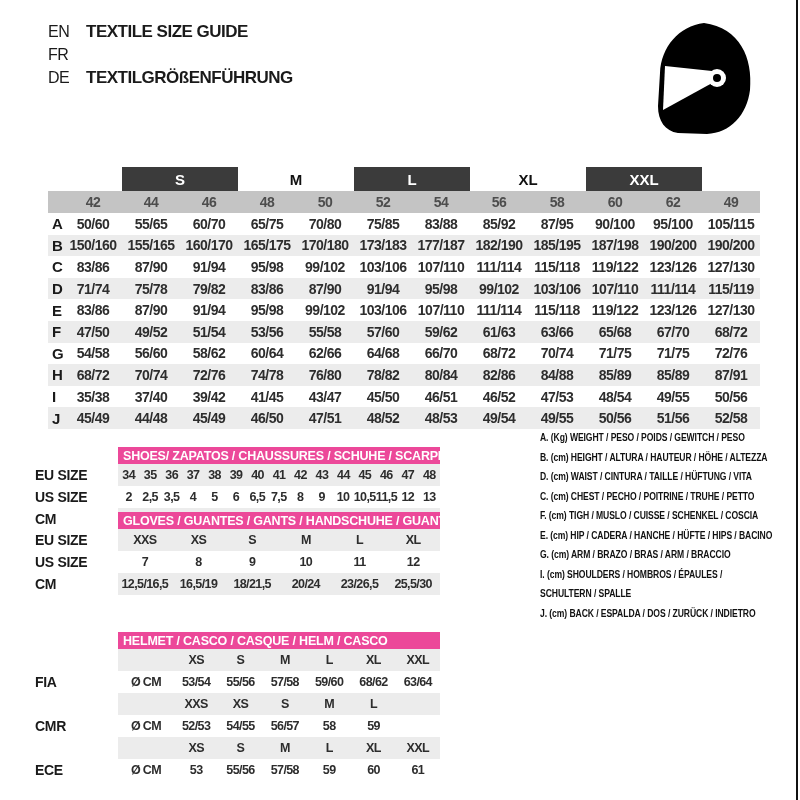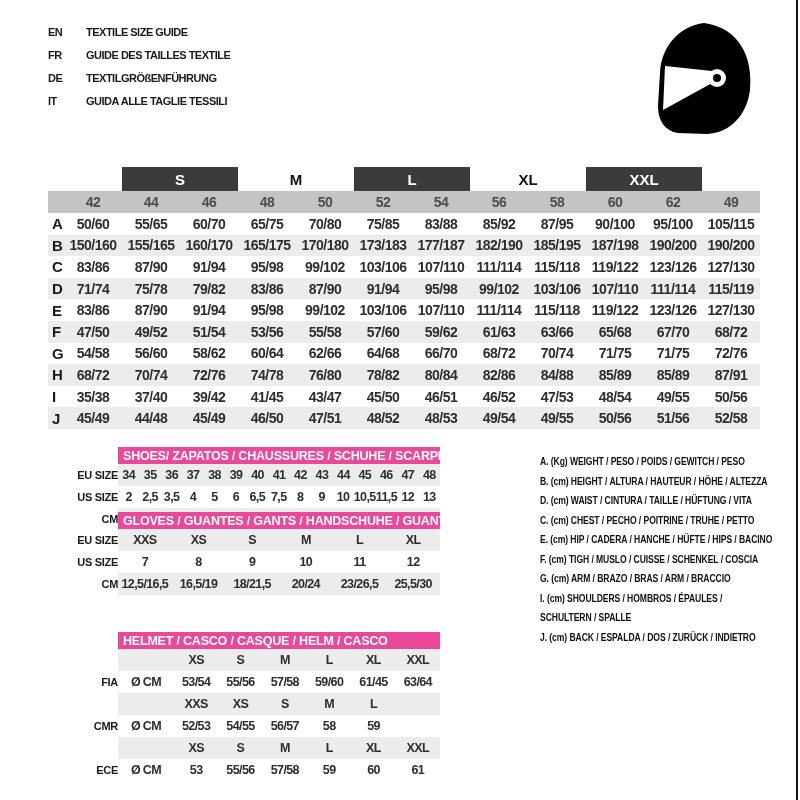--- a/index.html
+++ b/index.html
@@ -6,22 +6,22 @@
   body{
     width:800px;height:800px;position:relative;overflow:hidden;
     background:#ffffff;
     font-family:"Liberation Sans", sans-serif;
     color:#1a1a1a;
   }
 
   
   #languages{position:absolute;left:48px;top:20px;}
   .lang-row{display:flex;height:23.2px;align-items:center;}
-  .lang-code{width:38px;font-weight:bold;font-size:11px;letter-spacing:-0.5px;}
-  .lang-title{font-weight:bold;font-size:11px;letter-spacing:-0.5px;white-space:nowrap;}
+  .lang-code{width:38px;font-weight:normal;font-size:16px;letter-spacing:-0.5px;}
+  .lang-title{font-weight:bold;font-size:17px;letter-spacing:-0.5px;white-space:nowrap;}
 
   
   #helmet-icon{position:absolute;left:650px;top:20px;width:110px;height:118px;}
 
   
   #main-table{position:absolute;left:48px;top:167px;width:712px;}
   .t-grid{display:grid;grid-template-columns:16px repeat(12,1fr);align-items:center;}
   .t-group{height:24px;}
   .group-label{height:24px;display:flex;align-items:center;justify-content:center;
     font-weight:bold;font-size:15px;color:#111;}
@@ -39,52 +39,47 @@
   #shoes-table{top:447px;}
   #gloves-table{top:512px;}
   #helmet-table{top:632px;}
   .sub-header{margin-left:83px;width:322px;height:17px;box-sizing:border-box;
     background:#ec4899;color:#fff;font-weight:bold;font-size:12.5px;
     display:flex;align-items:center;padding-left:5px;letter-spacing:-0.2px;white-space:nowrap;}
   .sub-row{display:grid;height:22px;align-items:center;}
   .sub-row.shoes{grid-template-columns:83px repeat(15,1fr);}
   .sub-row.gloves{grid-template-columns:83px repeat(6,1fr);}
   .sub-row.helmet{grid-template-columns:83px 56px repeat(6,1fr);}
-  .sub-label{font-weight:bold;font-size:11px;letter-spacing:-0.3px;white-space:nowrap;text-align:right;}
+  .sub-label{font-weight:bold;font-size:14px;letter-spacing:-0.3px;white-space:nowrap;}
   .sub-cell{text-align:center;font-weight:bold;font-size:12.5px;letter-spacing:-0.6px;
     color:#2d2d2d;white-space:nowrap;height:22px;display:flex;align-items:center;justify-content:center;}
   .striped-cell{background:#ececec;}
 
   
-  #legend{position:absolute;left:540px;top:452px;width:256px;}
+  #legend{position:absolute;left:540px;top:428px;width:256px;}
   .legend-line{font-weight:bold;font-size:11px;line-height:19.5px;letter-spacing:-0.1px;
     white-space:nowrap;transform:scaleX(0.78);transform-origin:0 50%;color:#111;}
 
   
   #right-border{position:absolute;left:796px;top:0;width:2px;height:800px;background:#111;}
 </style>
 </head>
 <body>
 
 <div id="languages">
     <div class="lang-row">
       <div class="lang-code">EN</div>
       <div class="lang-title">TEXTILE SIZE GUIDE</div>
     </div>
     <div class="lang-row">
       <div class="lang-code">FR</div>
-      <div class="lang-title">GUIDE DES TAILLES TEXTILE</div>
     </div>
     <div class="lang-row">
       <div class="lang-code">DE</div>
       <div class="lang-title">TEXTILGRÖßENFÜHRUNG</div>
-    </div>
-    <div class="lang-row">
-      <div class="lang-code">IT</div>
-      <div class="lang-title">GUIDA ALLE TAGLIE TESSILI</div>
     </div>
   </div>
 
 <div id="helmet-icon">
   <svg viewBox="0 0 110 118" width="110" height="118" aria-hidden="true">
     <path d="M54 3 C29 6 11 27 10 53 L8 86 C8 101 15 111 28 113 L57 114 C80 113 97 95 100 70 C103 38 90 8 54 3 Z" fill="#000"></path>
     <path d="M15 46 L62 51 L64 62 L13 90 Z" fill="#fff"></path>
     <circle cx="67" cy="58" r="9" fill="#fff"></circle>
     <circle cx="67" cy="58" r="4" fill="#000"></circle>
   </svg>
@@ -364,21 +359,21 @@
       <div class="sub-cell striped-cell">XL</div>
       <div class="sub-cell striped-cell">XXL</div>
     </div>
     <div class="sub-row helmet">
       <div class="sub-label">FIA</div>
       <div class="sub-cell">Ø CM</div>
       <div class="sub-cell">53/54</div>
       <div class="sub-cell">55/56</div>
       <div class="sub-cell">57/58</div>
       <div class="sub-cell">59/60</div>
-      <div class="sub-cell">61/45</div>
+      <div class="sub-cell">68/62</div>
       <div class="sub-cell">63/64</div>
     </div>
     <div class="sub-row helmet">
       <div class="sub-label"></div>
       <div class="sub-cell striped-cell"></div>
       <div class="sub-cell striped-cell">XXS</div>
       <div class="sub-cell striped-cell">XS</div>
       <div class="sub-cell striped-cell">S</div>
       <div class="sub-cell striped-cell">M</div>
       <div class="sub-cell striped-cell">L</div>
@@ -423,24 +418,24 @@
     <div class="legend-item">
       <div class="legend-line">B. (cm) HEIGHT / ALTURA / HAUTEUR / HÖHE / ALTEZZA</div>
     </div>
     <div class="legend-item">
       <div class="legend-line">D. (cm) WAIST / CINTURA / TAILLE / HÜFTUNG / VITA</div>
     </div>
     <div class="legend-item">
       <div class="legend-line">C. (cm) CHEST / PECHO / POITRINE / TRUHE / PETTO</div>
     </div>
     <div class="legend-item">
+      <div class="legend-line">F. (cm) TIGH / MUSLO / CUISSE / SCHENKEL / COSCIA</div>
+    </div>
+    <div class="legend-item">
       <div class="legend-line">E. (cm) HIP / CADERA / HANCHE / HÜFTE / HIPS / BACINO</div>
-    </div>
-    <div class="legend-item">
-      <div class="legend-line">F. (cm) TIGH / MUSLO / CUISSE / SCHENKEL / COSCIA</div>
     </div>
     <div class="legend-item">
       <div class="legend-line">G. (cm) ARM / BRAZO / BRAS / ARM / BRACCIO</div>
     </div>
     <div class="legend-item">
       <div class="legend-line">I. (cm) SHOULDERS / HOMBROS / ÉPAULES /</div>
       <div class="legend-line">SCHULTERN / SPALLE</div>
     </div>
     <div class="legend-item">
       <div class="legend-line">J. (cm) BACK / ESPALDA / DOS / ZURÜCK / INDIETRO</div>

